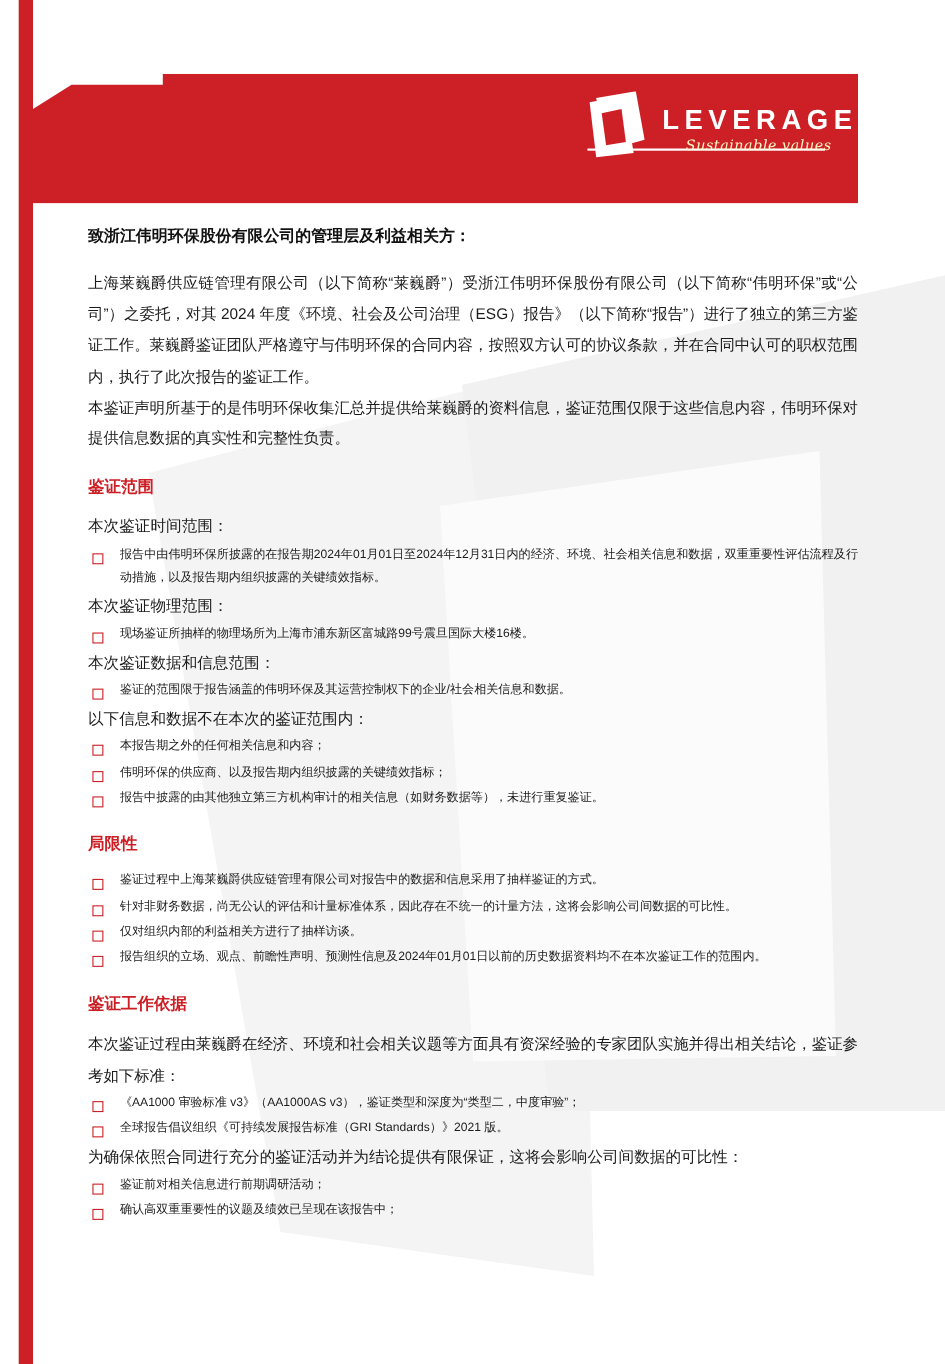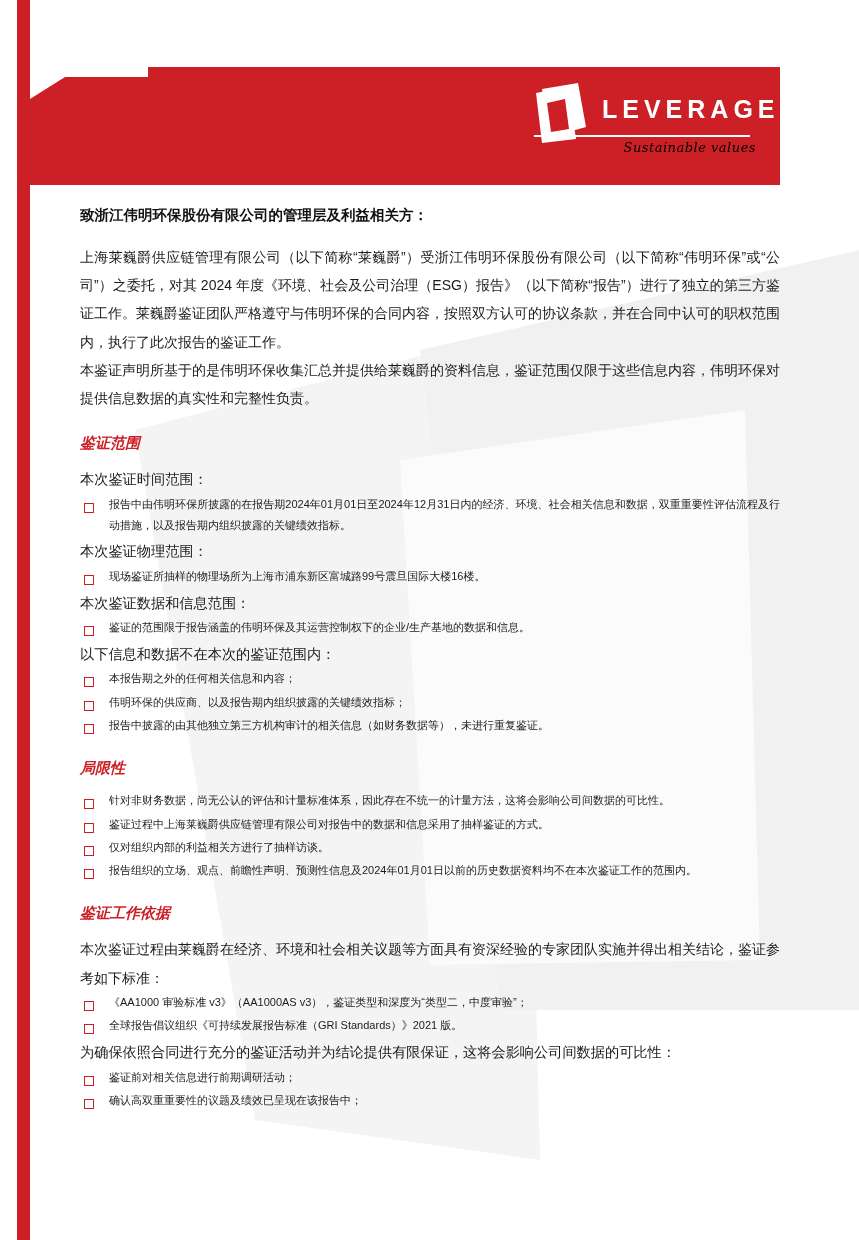--- a/index.html
+++ b/index.html
@@ -95,22 +95,22 @@
     position: absolute;
     left: 4px;
     top: 52px;
     width: 216px;
     height: 2px;
     background: #ffffff;
   }
   .logo-tag {
     position: absolute;
     right: 2px;
-    top: 57px;
-    color: #000000;
+    top: 42px;
+    color: #fef9c3;
     font-size: 13px;
     font-style: italic;
     font-family: "DejaVu Serif", serif;
     letter-spacing: 0.5px;
     white-space: nowrap;
     text-align: right;
   }
 
   
   .content {
@@ -138,21 +138,20 @@
     color: #1b1b1b;
   }
   p.para + p.para { margin-top: 0; }
 
   h2.section {
     color: #cd2026;
     font-size: 15px;
     font-weight: bold;
     margin: 21px 0 13px 0;
     line-height: 1.3;
-    font-style: italic;
   }
 
   .lead-line {
     font-size: 14.2px;
     line-height: 1.95;
     margin: 0;
     color: #1b1b1b;
   }
 
   ul.sq {
@@ -225,34 +224,34 @@
     <li>报告中由伟明环保所披露的在报告期2024年01月01日至2024年12月31日内的经济、环境、社会相关信息和数据，双重重要性评估流程及行动措施，以及报告期内组织披露的关键绩效指标。</li>
   </ul>
 
   <p class="lead-line">本次鉴证物理范围：</p>
   <ul class="sq">
     <li>现场鉴证所抽样的物理场所为上海市浦东新区富城路99号震旦国际大楼16楼。</li>
   </ul>
 
   <p class="lead-line">本次鉴证数据和信息范围：</p>
   <ul class="sq">
-    <li>鉴证的范围限于报告涵盖的伟明环保及其运营控制权下的企业/生产基地的数据和信息。</li>
+    <li>鉴证的范围限于报告涵盖的伟明环保及其运营控制权下的企业/社会相关信息和数据。</li>
   </ul>
 
   <p class="lead-line">以下信息和数据不在本次的鉴证范围内：</p>
   <ul class="sq">
     <li>本报告期之外的任何相关信息和内容；</li>
     <li>伟明环保的供应商、以及报告期内组织披露的关键绩效指标；</li>
     <li>报告中披露的由其他独立第三方机构审计的相关信息（如财务数据等），未进行重复鉴证。</li>
   </ul>
 
   <h2 class="section">局限性</h2>
   <ul class="sq">
+    <li>鉴证过程中上海莱巍爵供应链管理有限公司对报告中的数据和信息采用了抽样鉴证的方式。</li>
     <li>针对非财务数据，尚无公认的评估和计量标准体系，因此存在不统一的计量方法，这将会影响公司间数据的可比性。</li>
-    <li>鉴证过程中上海莱巍爵供应链管理有限公司对报告中的数据和信息采用了抽样鉴证的方式。</li>
     <li>仅对组织内部的利益相关方进行了抽样访谈。</li>
     <li>报告组织的立场、观点、前瞻性声明、预测性信息及2024年01月01日以前的历史数据资料均不在本次鉴证工作的范围内。</li>
   </ul>
 
   <h2 class="section">鉴证工作依据</h2>
 
   <p class="para">本次鉴证过程由莱巍爵在经济、环境和社会相关议题等方面具有资深经验的专家团队实施并得出相关结论，鉴证参考如下标准：</p>
   <ul class="sq">
     <li>《AA1000 审验标准 v3》（AA1000AS v3），鉴证类型和深度为“类型二，中度审验”；</li>
     <li>全球报告倡议组织《可持续发展报告标准（GRI Standards）》2021 版。</li>

